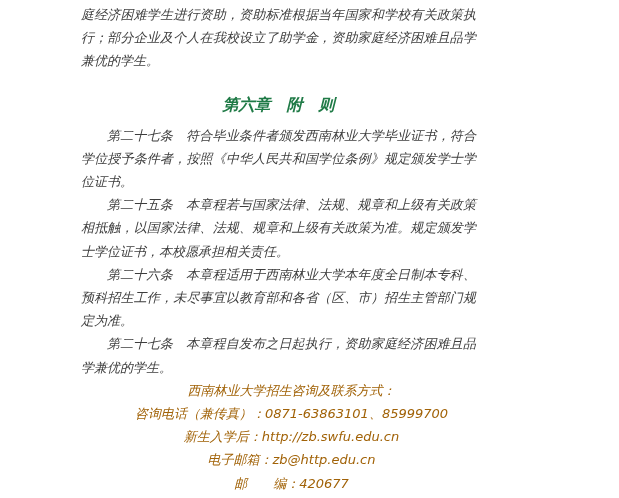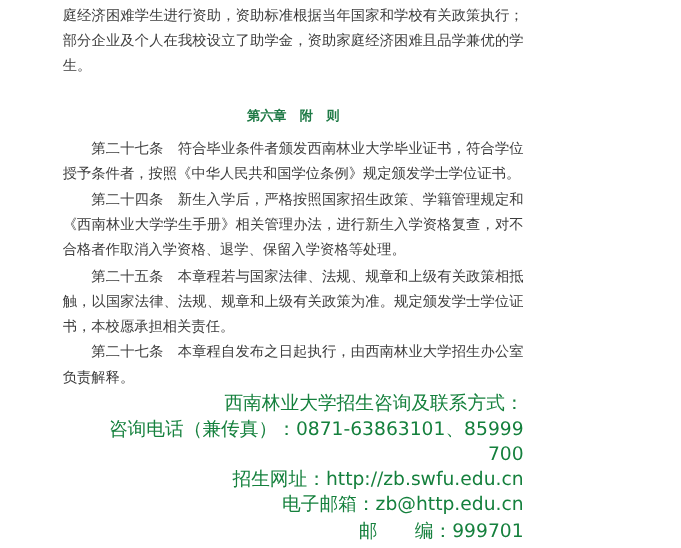--- a/index.html
+++ b/index.html
@@ -10,76 +10,77 @@
   body {
     width: 619px;
     height: 498px;
     overflow: hidden;
     font-family: "DejaVu Sans", "Liberation Sans", sans-serif;
   }
   .page {
     box-sizing: border-box;
     width: 538px;
     height: 498px;
-    padding: 3px 62px 0 57px;
+    padding: 3px 62px 0 81px;
     background: #ffffff;
+    font-style: italic;
   }
   .para {
     margin: 0;
     font-size: 13px;
     line-height: 23.2px;
     color: #3d3d3d;
     text-align: justify;
     word-break: break-all;
     text-indent: 2em;
   }
   .para.continuation {
     text-indent: 0;
   }
   .chapter-heading {
     margin: 21px 0 8px 0;
     text-align: center;
-    font-size: 12px;
+    font-size: 16px;
     line-height: 22px;
     font-weight: 700;
     color: #1f7a46;
     text-indent: 0;
   }
   .contact-line {
     margin: 0;
-    font-size: 17px;
+    font-size: 13px;
     line-height: 23.2px;
-    color: #15803d;
+    color: #a16207;
     text-indent: 2em;
-    text-align: right;
+    text-align: center;
     word-break: break-all;
   }
 </style>
 </head>
 <body>
 
 <div class="page">
 
   <p class="para continuation">庭经济困难学生进行资助，资助标准根据当年国家和学校有关政策执行；部分企业及个人在我校设立了助学金，资助家庭经济困难且品学兼优的学生。</p>
 
   <p class="para chapter-heading">第六章　附　则</p>
 
   <p class="para">第二十七条　符合毕业条件者颁发西南林业大学毕业证书，符合学位授予条件者，按照《中华人民共和国学位条例》规定颁发学士学位证书。</p>
 
-  <p class="para">第二十四条　新生入学后，严格按照国家招生政策、学籍管理规定和《西南林业大学学生手册》相关管理办法，进行新生入学资格复查，对不合格者作取消入学资格、退学、保留入学资格等处理。</p>
 
   <p class="para">第二十五条　本章程若与国家法律、法规、规章和上级有关政策相抵触，以国家法律、法规、规章和上级有关政策为准。规定颁发学士学位证书，本校愿承担相关责任。</p>
 
+  <p class="para">第二十六条　本章程适用于西南林业大学本年度全日制本专科、预科招生工作，未尽事宜以教育部和各省（区、市）招生主管部门规定为准。</p>
 
-  <p class="para">第二十七条　本章程自发布之日起执行，由西南林业大学招生办公室负责解释。</p>
+  <p class="para">第二十七条　本章程自发布之日起执行，资助家庭经济困难且品学兼优的学生。</p>
 
   <p class="contact-line">西南林业大学招生咨询及联系方式：</p>
 
   <p class="contact-line">咨询电话（兼传真）：0871-63863101、85999700</p>
 
-  <p class="contact-line">招生网址：http://zb.swfu.edu.cn</p>
+  <p class="contact-line">新生入学后：http://zb.swfu.edu.cn</p>
 
   <p class="contact-line">电子邮箱：zb@http.edu.cn</p>
 
 
-  <p class="contact-line">邮　　编：999701</p>
+  <p class="contact-line">邮　　编：420677</p>
 
 </div>
 
 </body></html>

